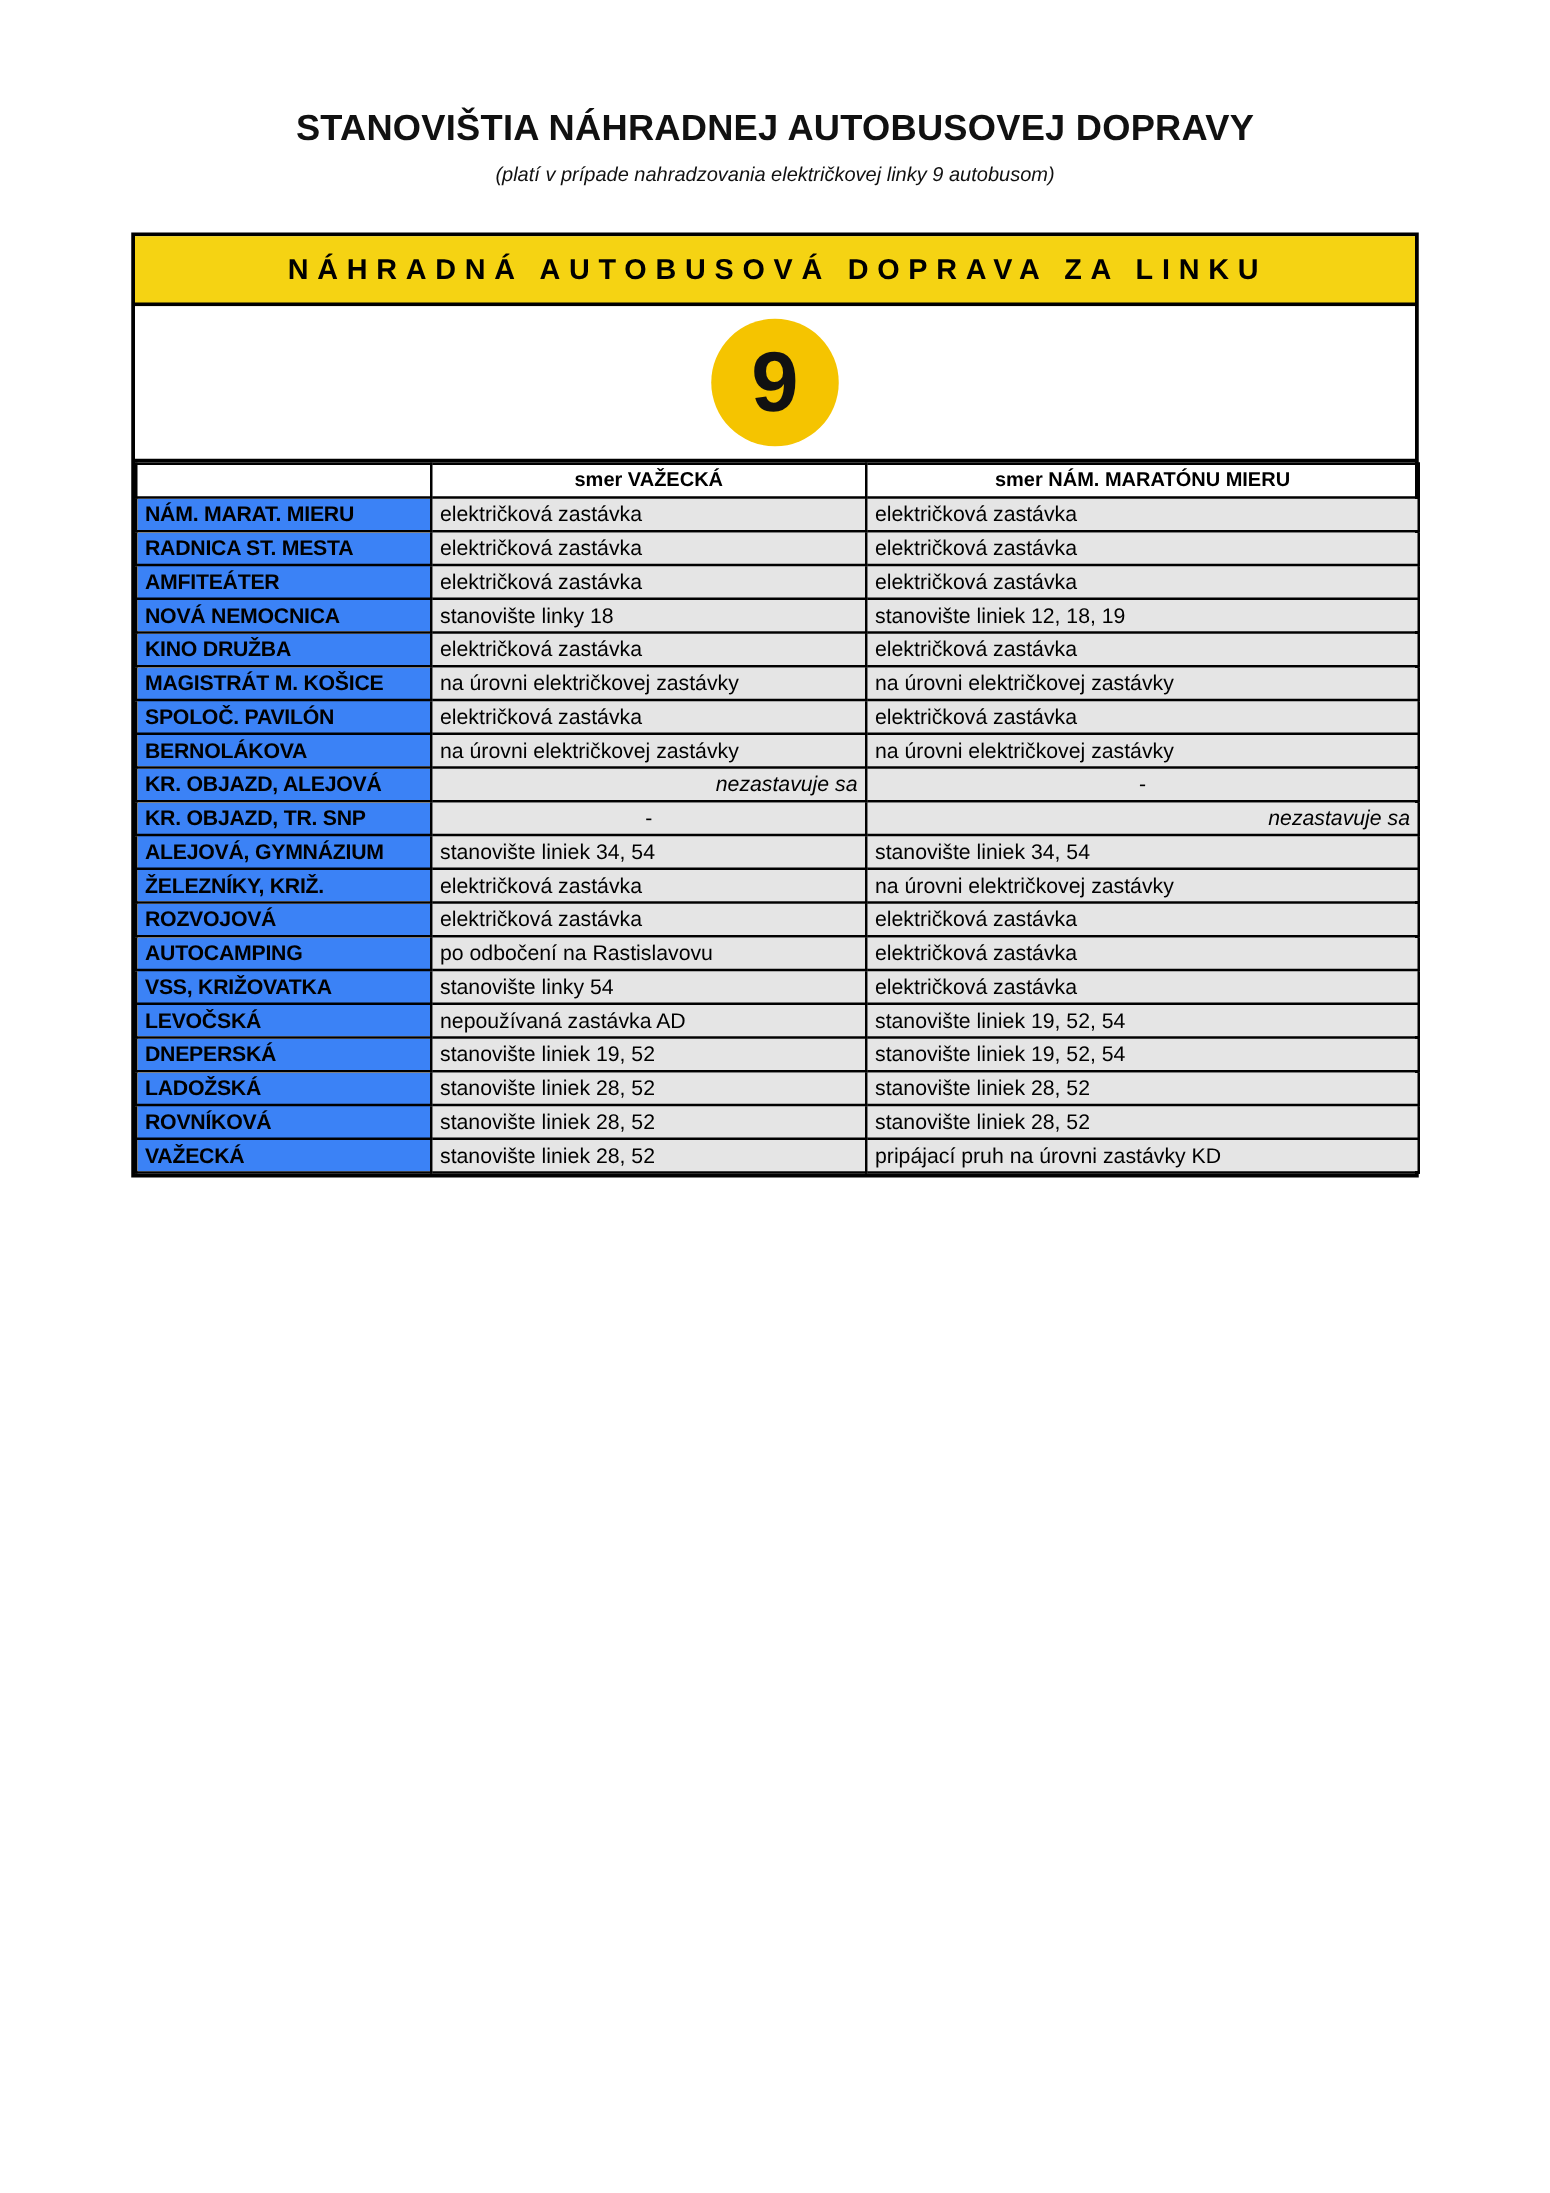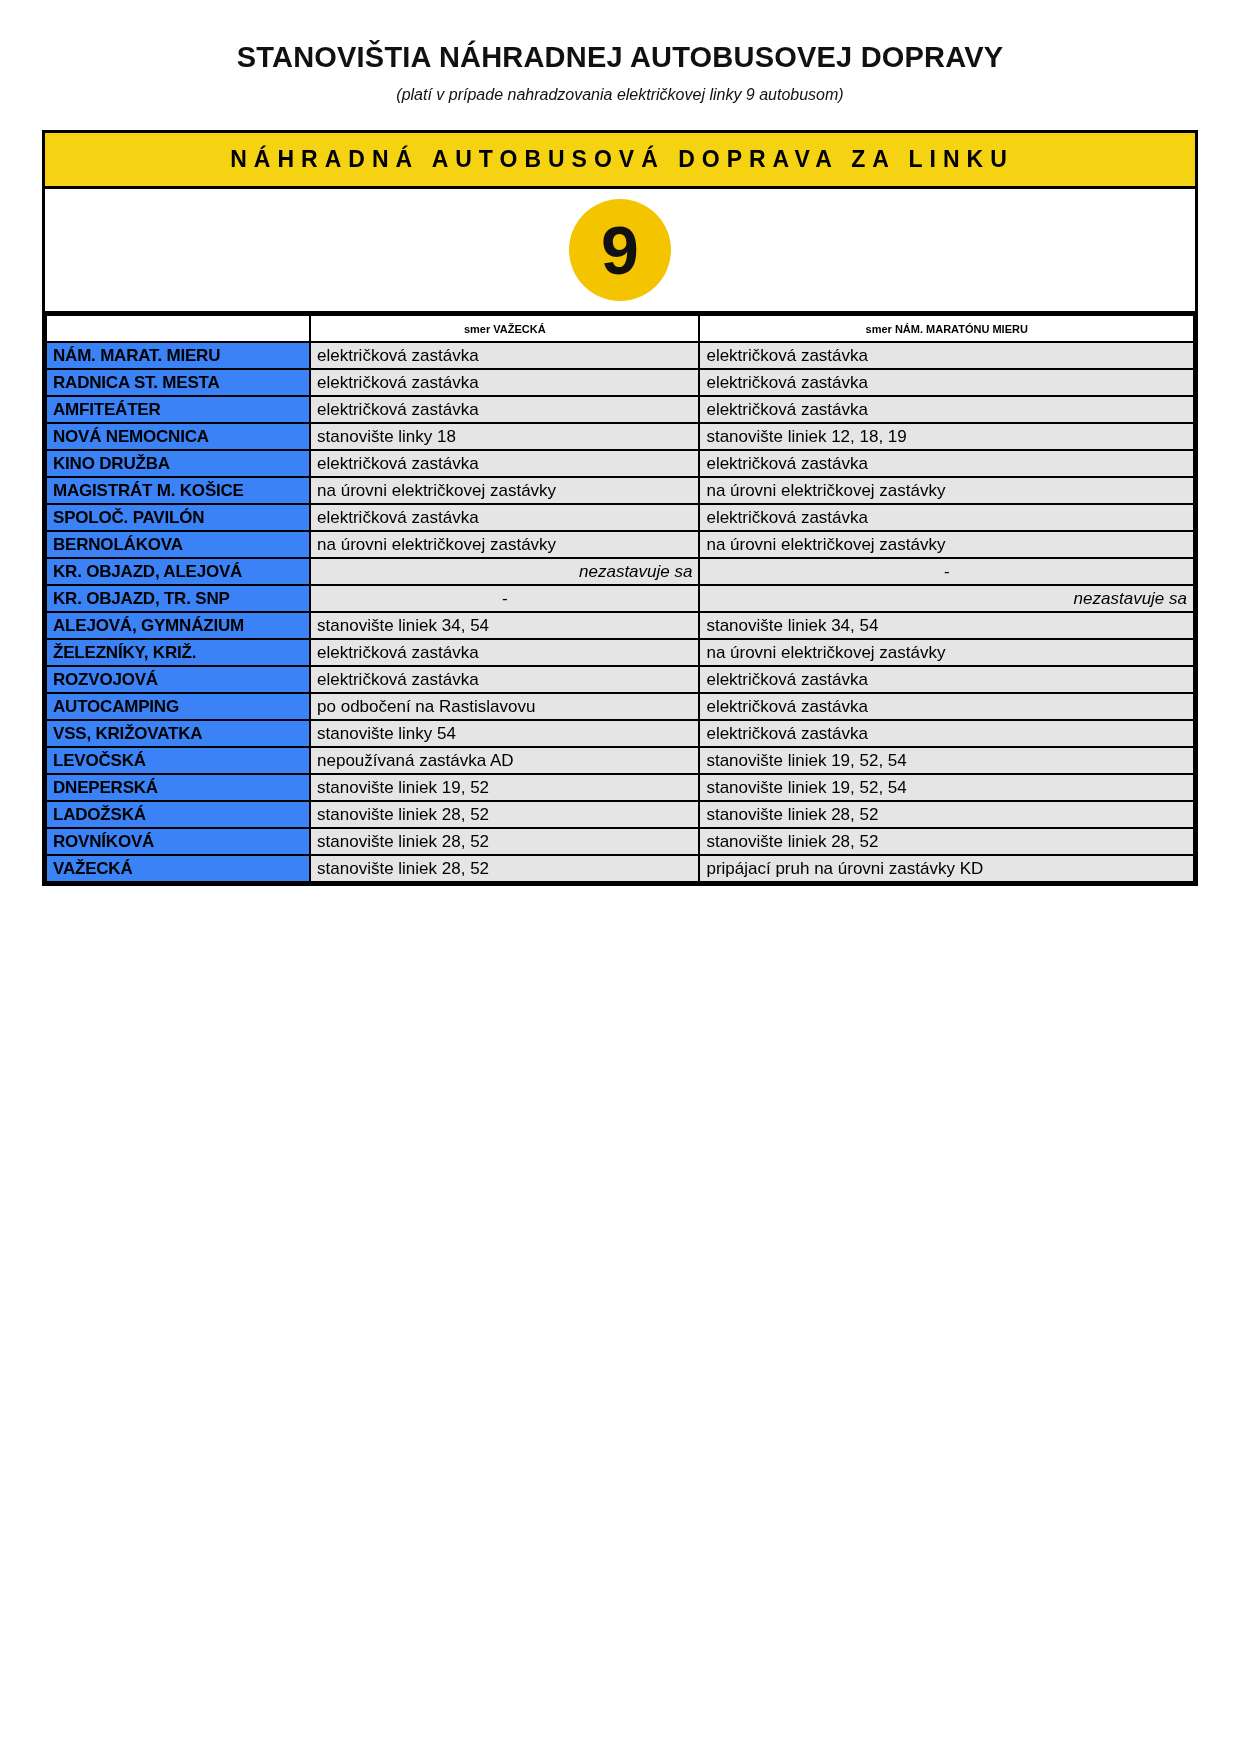--- a/index.html
+++ b/index.html
@@ -19,33 +19,33 @@
     height: 1754px;
     box-sizing: border-box;
     padding: 0;
     position: relative;
   }
   .doc-title {
     text-align: center;
     font-size: 29px;
     font-weight: bold;
     letter-spacing: 0.2px;
-    margin-top: 41px;
+    margin-top: 87px;
     color: #111;
   }
   .doc-subtitle {
     text-align: center;
     font-size: 16px;
     font-style: italic;
     margin-top: 12px;
     color: #111;
   }
   .table-wrap {
-    margin: 26px auto 0 auto;
-    width: 1156px;
+    margin: 36px auto 0 auto;
+    width: 1030px;
     border: 3px solid #000;
     box-sizing: border-box;
   }
   .banner {
     background: #F5D313;
     border-bottom: 3px solid #000;
     text-align: center;
     font-size: 23px;
     font-weight: bold;
     letter-spacing: 7px;
@@ -85,21 +85,21 @@
     border: 2px solid #000;
     font-size: 17px;
     height: 27px;
     padding: 1px 6px;
     box-sizing: border-box;
     vertical-align: middle;
   }
   table.sched th {
     text-align: center;
     font-weight: bold;
-    font-size: 11px;
+    font-size: 16px;
   }
   th.corner {
     background: #fff;
     border-left: none;
   }
   td.stopname {
     background: #3b82f6;
     font-weight: bold;
     font-size: 17px;
     letter-spacing: -0.2px;

